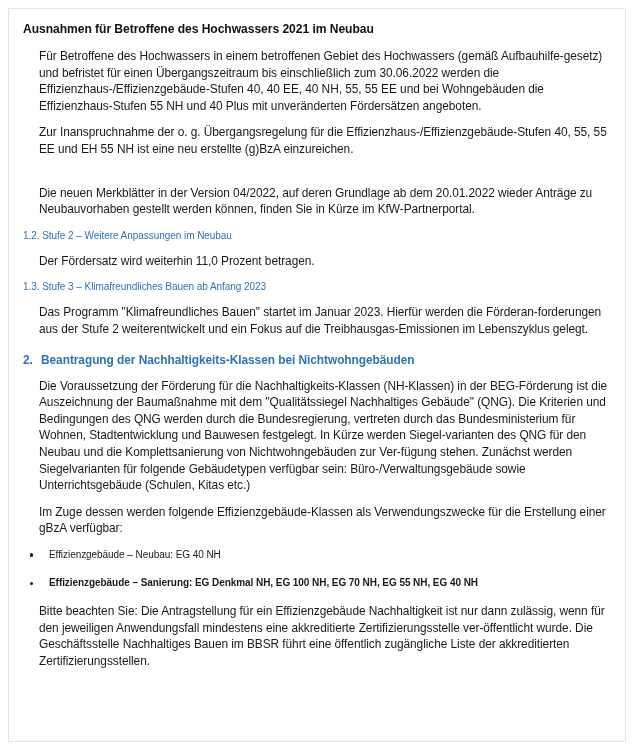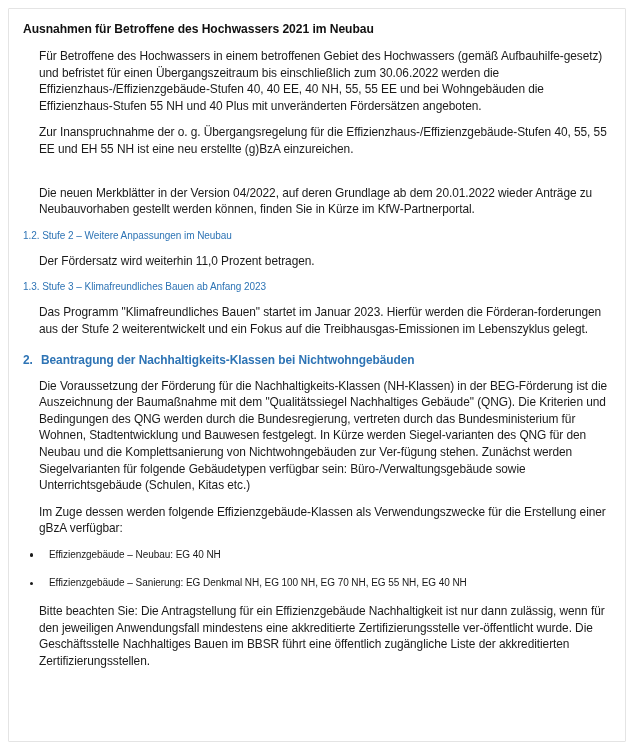--- a/index.html
+++ b/index.html
@@ -86,20 +86,21 @@
     font-size: 10px;
     color: #1a1a1a;
     line-height: 16.6px;
     margin: 0 0 12px 0;
     padding-left: 26px;
     position: relative;
     letter-spacing: -0.06px;
   }
   ul.bullets li:last-child {
     margin-bottom: 11px;
+    font-weight: bold;
   }
   ul.bullets li .bullet-dot {
     position: absolute;
     left: 7px;
     top: 6.5px;
     width: 3.2px;
     height: 3.2px;
     background: #1a1a1a;
     border-radius: 50%;
   }

